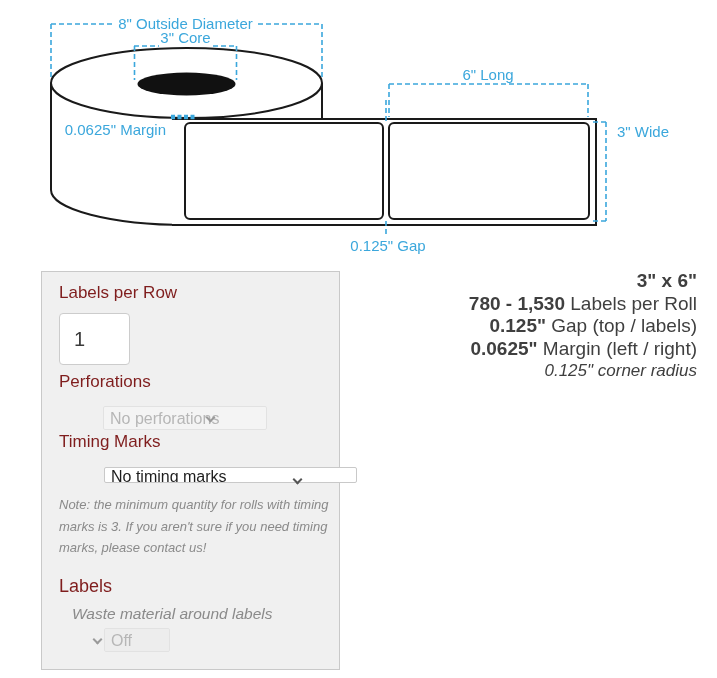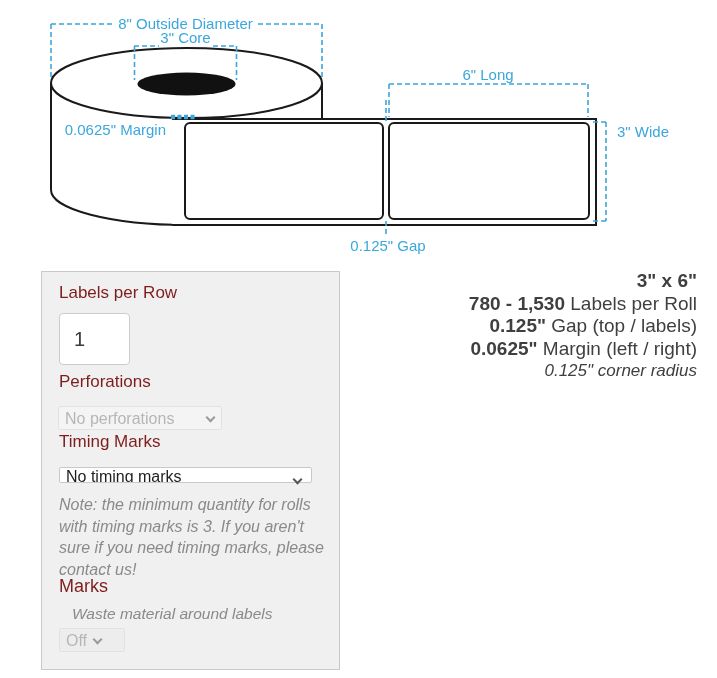--- a/index.html
+++ b/index.html
@@ -18,32 +18,32 @@
 
   
   .panel { position:absolute; left:41px; top:271px; width:299px; height:399px;
            background:#f0f0f0; border:1px solid #c9c9c9; }
   .panel .hd { position:absolute; left:17px; font-size:17px; color:#7f1d1d; }
   .num-input { position:absolute; left:17px; top:41px; width:71px; height:52px;
                border:1px solid #ccc; border-radius:4px; background:#fff;
                font-size:20px; color:#3a3a3a; padding-left:14px;
                font-family:"Liberation Sans", sans-serif; }
   .sel { position:absolute; appearance:none; -webkit-appearance:none;
-         font-family:"Liberation Sans", sans-serif; border-radius:2px; }
+         font-family:"Liberation Sans", sans-serif; border-radius:2px;margin-left:45px; }
   .sel-disabled { left:16px; top:134px; width:164px; height:24px; background:#f6f6f6;
                   border:1px solid #ddd; color:#9e9e9e; font-size:16px; padding:0 20px 0 6px; }
   .sel-timing { left:17px; top:195px; width:253px; height:16px; background:#fff;
                 border:1px solid #c9c9c9; color:#1d1d1d; font-size:16px; padding:0 24px 0 6px; }
   .sel-off { left:17px; top:356px; width:66px; height:24px; background:#ededed;
              border:1px solid #ddd; color:#9e9e9e; font-size:16px; padding:0 16px 0 6px; }
   .chev { position:absolute; width:7px; height:7px; border-right:2px solid #555;
           border-bottom:2px solid #555; transform:rotate(45deg); pointer-events:none; }
   .chev-gray { border-color:#9a9a9a; }
   .note { position:absolute; left:17px; top:222px; width:278px; font-style:italic;
-          color:#8a8a8a; font-size:16px; line-height:21.5px; }
+          color:#8a8a8a; font-size:13px; line-height:21.5px; }
   .waste { position:absolute; left:17px; top:333px; font-style:italic; color:#8a8a8a; font-size:15.5px;margin-left:13px; }
 
   
   .spec { position:absolute; right:20px; top:270px; text-align:right; color:#3f3f3f;
           font-size:19px; line-height:22.5px; }
   .spec b { font-weight:bold; }
   .spec .cr { font-style:italic; font-size:17px; }
 </style>
 </head>
 <body>
@@ -120,21 +120,21 @@
 
     <div class="hd" style="top:160px;">Timing Marks</div>
 
     <select class="sel sel-timing">
       <option>No timing marks</option>
     </select>
     <span class="chev" style="left:252px; top:204px;"></span>
 
     <div class="note">Note: the minimum quantity for rolls with timing marks is 3. If you aren't sure if you need timing marks, please contact us!</div>
 
-    <div class="hd" style="top:304px; font-size:18px;">Marks</div>
+    <div class="hd" style="top:304px; font-size:18px;">Labels</div>
 
     <div class="waste">Waste material around labels</div>
 
     <select class="sel sel-off" disabled="">
       <option>Off</option>
     </select>
     <span class="chev chev-gray" style="left:52px; top:364px;"></span>
   </div>
 
   <div class="spec">

